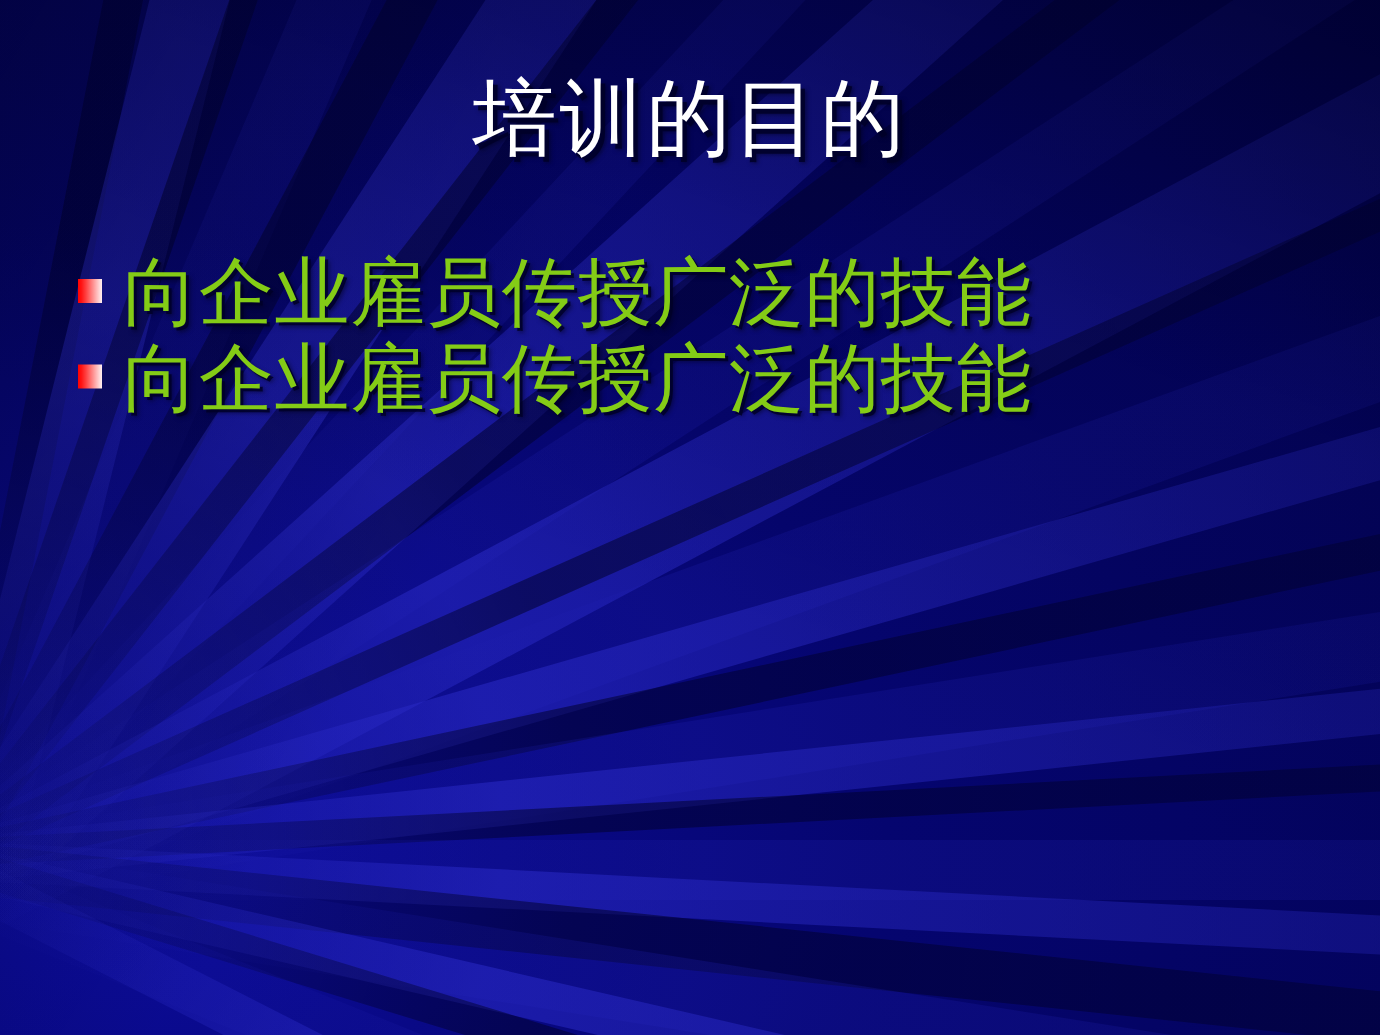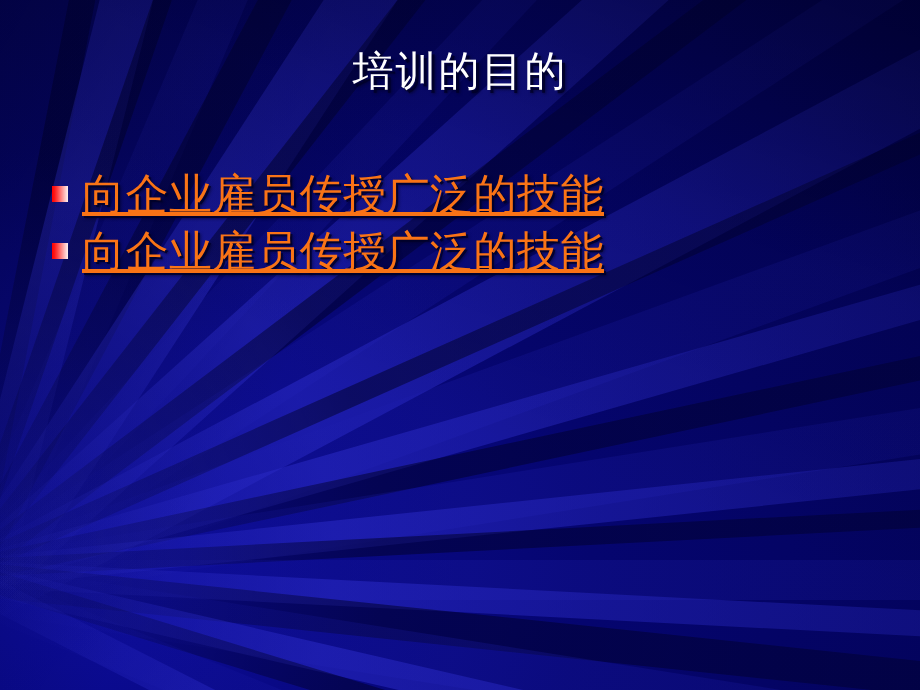--- a/index.html
+++ b/index.html
@@ -51,21 +51,21 @@
   .ray.dark   { background: linear-gradient(90deg, rgba(0,0,40,0.00) 0%, rgba(0,0,45,0.55) 25%, rgba(0,0,38,0.40) 72%, rgba(0,0,30,0.16) 100%); }
   .ray.faint  { background: linear-gradient(90deg, rgba(28,28,170,0.00) 0%, rgba(30,30,175,0.26) 30%, rgba(24,24,150,0.14) 100%); }
 
   
   .title {
     position: absolute;
     left: 0;
     top: 47px;
     width: 920px;
     text-align: center;
-    font-size: 41px;
+    font-size: 56px;
     line-height: 1.18;
     color: #ffffff;
     letter-spacing: 2px;
     text-shadow: 3px 3px 0 rgba(0,0,40,0.85), 4px 4px 3px rgba(0,0,25,0.55);
     white-space: nowrap;
   }
 
   
   .body {
     position: absolute;
@@ -82,27 +82,26 @@
   .bullet-marker {
     flex: 0 0 auto;
     width: 16px;
     height: 16px;
     margin-top: 14px;
     margin-right: 14px;
     background: linear-gradient(90deg, #ff0000 0%, #ff1313 14%, #ff4040 33%, #ff7b7b 55%, #ffb4b4 76%, #ffdede 92%, #fff0f0 100%);
   }
   .bullet-text {
     flex: 1 1 auto;
-    font-size: 43px;
+    font-size: 50px;
     line-height: 46px;
-    color: #f97316;
+    color: #84cc16;
     letter-spacing: 0.5px;
     white-space: nowrap;
     text-shadow: 2px 2px 0 rgba(0,0,40,0.85), 3px 3px 3px rgba(0,0,25,0.5);
-    text-decoration: underline;
   }
 </style>
 </head>
 <body>
 
 <div id="slide">
 
   <div class="bg-base"></div>
   <div class="rays" id="ray-container">
       <div class="ray dark" style="height: 26px; transform: rotate(-79deg);"></div>

